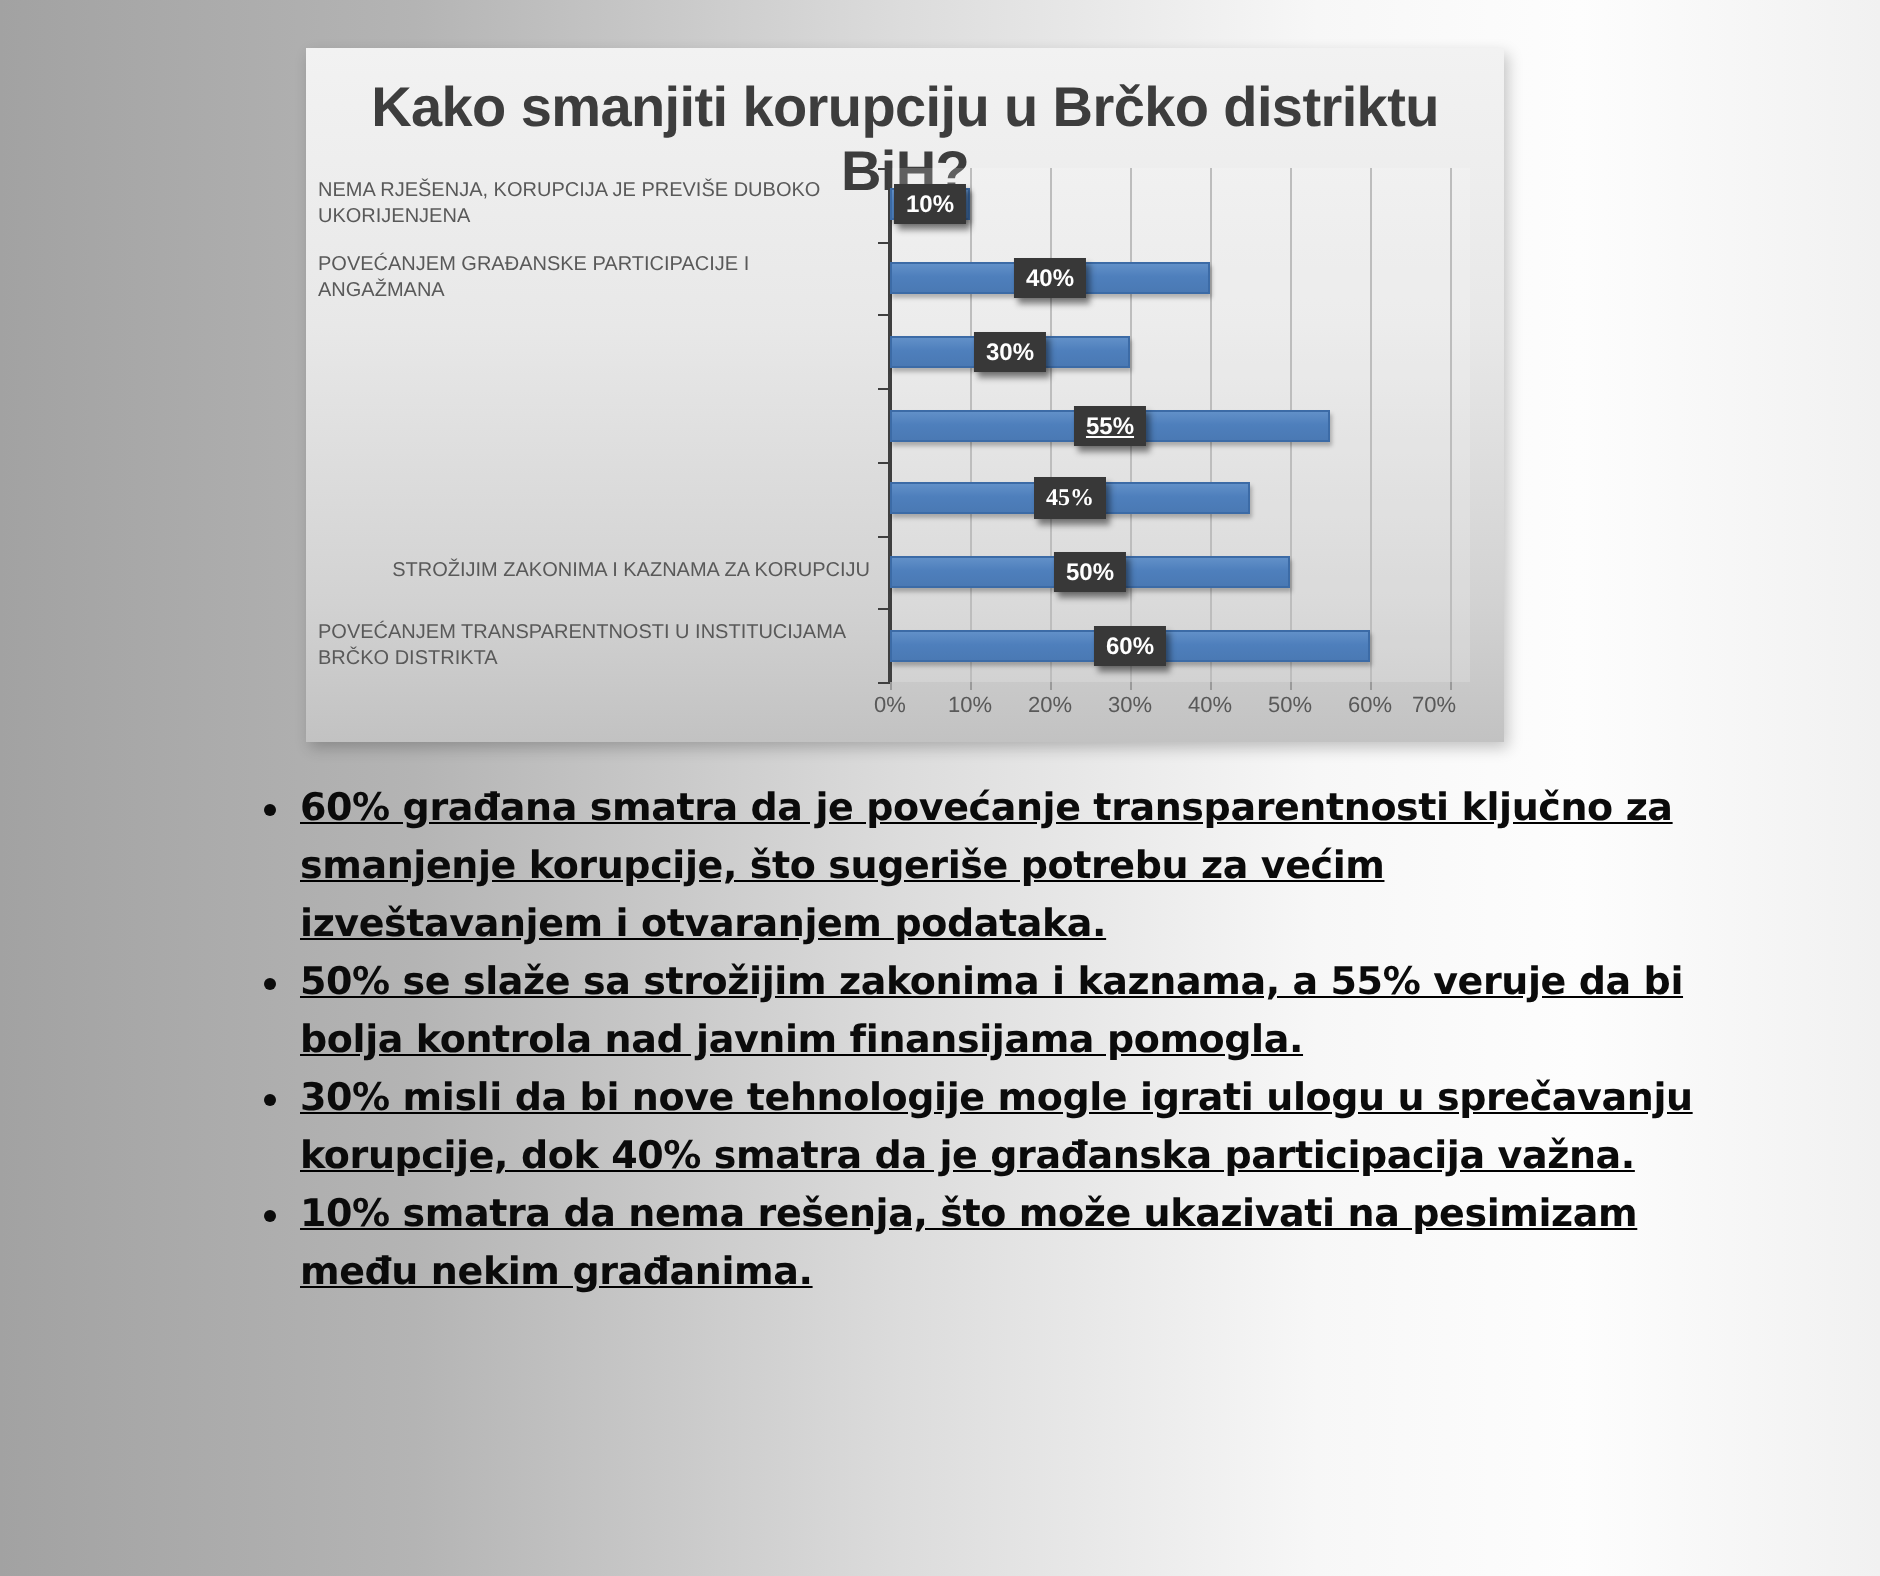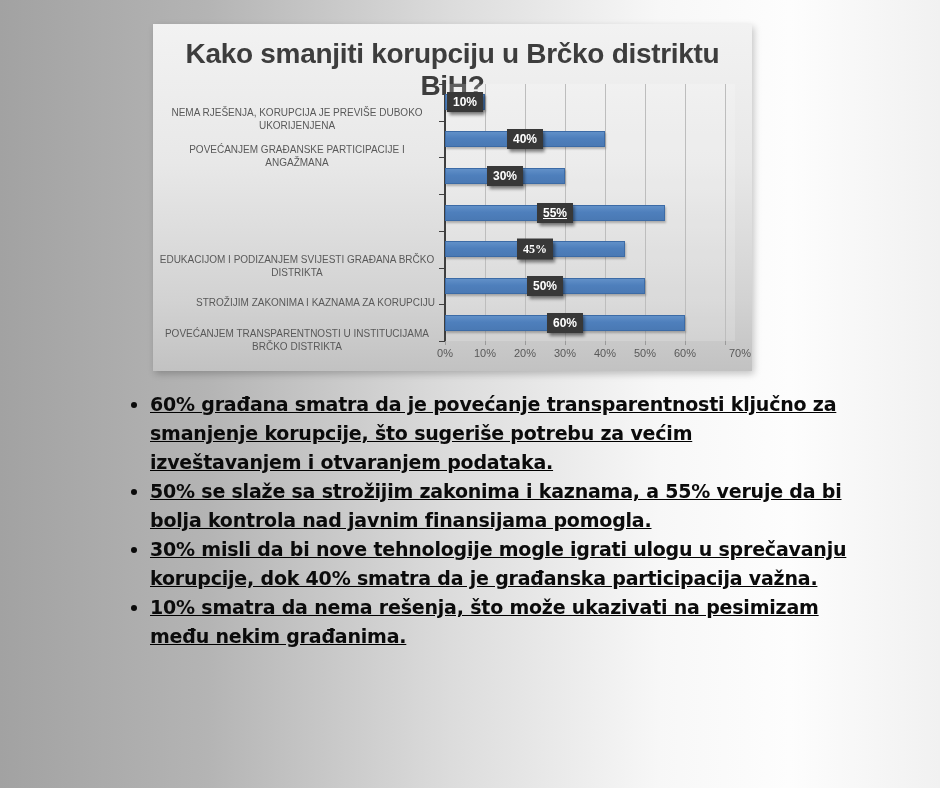--- a/index.html
+++ b/index.html
@@ -15,21 +15,21 @@
     box-shadow:2px 3px 7px rgba(0,0,0,0.22);
   }
   .chart-title{
     position:absolute;left:0;top:14px;width:100%;
     text-align:center;font-size:28px;font-weight:bold;color:#3d3d3d;
     letter-spacing:-0.3px;
   }
   .cat-labels{position:absolute;left:6px;top:60px;width:280px;height:257px;}
   .cat-label{
     position:absolute;left:0;width:100%;display:flex;align-items:center;justify-content:flex-end;
-    text-align:center;font-size:10px;line-height:1.3;color:#595959;padding-right:4px;box-sizing:border-box;margin-top:17px;
+    text-align:left;font-size:10px;line-height:1.3;color:#595959;padding-right:4px;box-sizing:border-box;
   }
   .plot{
     position:absolute;left:292px;top:60px;width:290px;height:257px;
     background:rgba(255,255,255,0.18);
   }
   .gridline{position:absolute;top:0;width:1px;height:100%;background:#bdbdbd;}
   .gridtick{position:absolute;width:1px;height:4px;background:#9a9a9a;top:100%;}
   .y-axis{position:absolute;left:-1px;top:0;width:2px;height:100%;background:#3f3f3f;}
   .y-tick{position:absolute;left:-6px;width:6px;height:1px;background:#3f3f3f;}
   .bar{
@@ -60,21 +60,20 @@
   }
 </style>
 </head>
 <body>
 
 <div class="chart-panel">
   <div class="chart-title">Kako smanjiti korupciju u Brčko distriktu BiH?</div>
   <div class="cat-labels" id="cat-labels">
       <div class="cat-label" style="top: 0px; height: 36.7143px;">NEMA RJEŠENJA, KORUPCIJA JE PREVIŠE DUBOKO UKORIJENJENA</div>
       <div class="cat-label" style="top: 36.7143px; height: 36.7143px;">POVEĆANJEM GRAĐANSKE PARTICIPACIJE I ANGAŽMANA</div>
-      <div class="cat-label" style="top: 146.857px; height: 36.7143px;">EDUKACIJOM I PODIZANJEM SVIJESTI GRAĐANA BRČKO DISTRIKTA</div>
       <div class="cat-label" style="top: 183.571px; height: 36.7143px;">STROŽIJIM ZAKONIMA I KAZNAMA ZA KORUPCIJU</div>
       <div class="cat-label" style="top: 220.286px; height: 36.7143px;">POVEĆANJEM TRANSPARENTNOSTI U INSTITUCIJAMA BRČKO DISTRIKTA</div>
     </div>
   <div class="plot" id="plot">
     <div class="y-axis"></div>
   <div class="gridtick" style="left: 0px;"></div>
       <div class="gridline" style="left: 40px;"></div>
       <div class="gridtick" style="left: 40px;"></div>
       <div class="gridline" style="left: 80px;"></div>
       <div class="gridtick" style="left: 80px;"></div>
@@ -112,21 +111,21 @@
       <div class="y-tick" style="top: 257px;"></div>
     </div>
   <div class="x-axis" id="x-axis">
       <span class="x-tick-label" style="left: 0px;">0%</span>
       <span class="x-tick-label" style="left: 40px;">10%</span>
       <span class="x-tick-label" style="left: 80px;">20%</span>
       <span class="x-tick-label" style="left: 120px;">30%</span>
       <span class="x-tick-label" style="left: 160px;">40%</span>
       <span class="x-tick-label" style="left: 200px;">50%</span>
       <span class="x-tick-label" style="left: 240px;">60%</span>
-      <span class="x-tick-label" style="left: 295px;">70%</span>
+      <span class="x-tick-label" style="left: 272px;">70%</span>
     </div>
 </div>
 
 <ul class="bullets" id="bullets">
     <li>60% građana smatra da je povećanje transparentnosti ključno za smanjenje korupcije, što sugeriše potrebu za većim izveštavanjem i otvaranjem podataka.</li>
     <li>50% se slaže sa strožijim zakonima i kaznama, a 55% veruje da bi bolja kontrola nad javnim finansijama pomogla.</li>
     <li>30% misli da bi nove tehnologije mogle igrati ulogu u sprečavanju korupcije, dok 40% smatra da je građanska participacija važna.</li>
     <li>10% smatra da nema rešenja, što može ukazivati na pesimizam među nekim građanima.</li>
   </ul>
 

